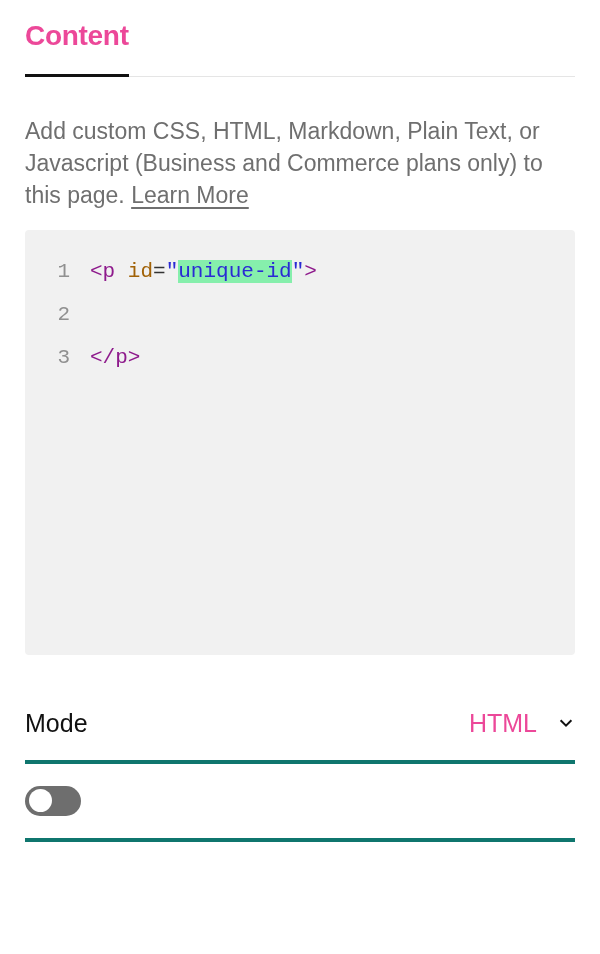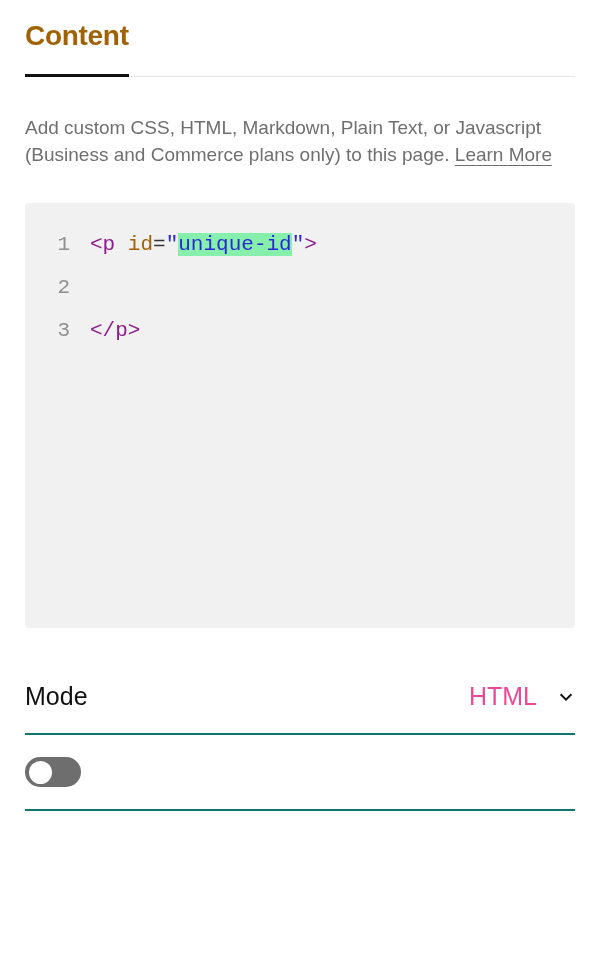--- a/index.html
+++ b/index.html
@@ -15,30 +15,30 @@
     }
     .tab-header {
       display: flex;
       border-bottom: 1px solid #e5e5e5;
       margin-bottom: 38px;
     }
     .tab {
       font-size: 28px;
       font-weight: 600;
       letter-spacing: -0.3px;
-      color: #a16207;
+      color: #ec4899;
       padding-bottom: 22px;
       border-bottom: 3px solid #111;
       margin-bottom: -1px;
     }
     .description {
-      font-size: 19px;
+      font-size: 23px;
       line-height: 1.4;
       color: #6f6f6f;
-      margin-bottom: 35px;
+      margin-bottom: 18px;
     }
     .learn-more {
       text-decoration: underline;
       text-underline-offset: 4px;
       color: #6f6f6f;
       cursor: pointer;
     }
     .code-editor {
       background: #f1f1f1;
       border-radius: 4px;
@@ -70,21 +70,21 @@
     .tok-attr { color: #a16207; }
     .tok-eq { color: #333; }
     .tok-string { color: #2a2ad4; }
     .tok-text { color: #2a2a2a; }
     .highlight { background: #86efac; }
     .setting-row {
       display: flex;
       justify-content: space-between;
       align-items: center;
       padding: 22px 0;
-      border-bottom: 2px solid #0f766e;
+      border-bottom: 4px solid #0f766e;
     }
     .setting-label {
       font-size: 25px;
       color: #111;
       font-weight: 400;
     }
     .setting-value-group {
       display: flex;
       align-items: center;
       gap: 20px;

